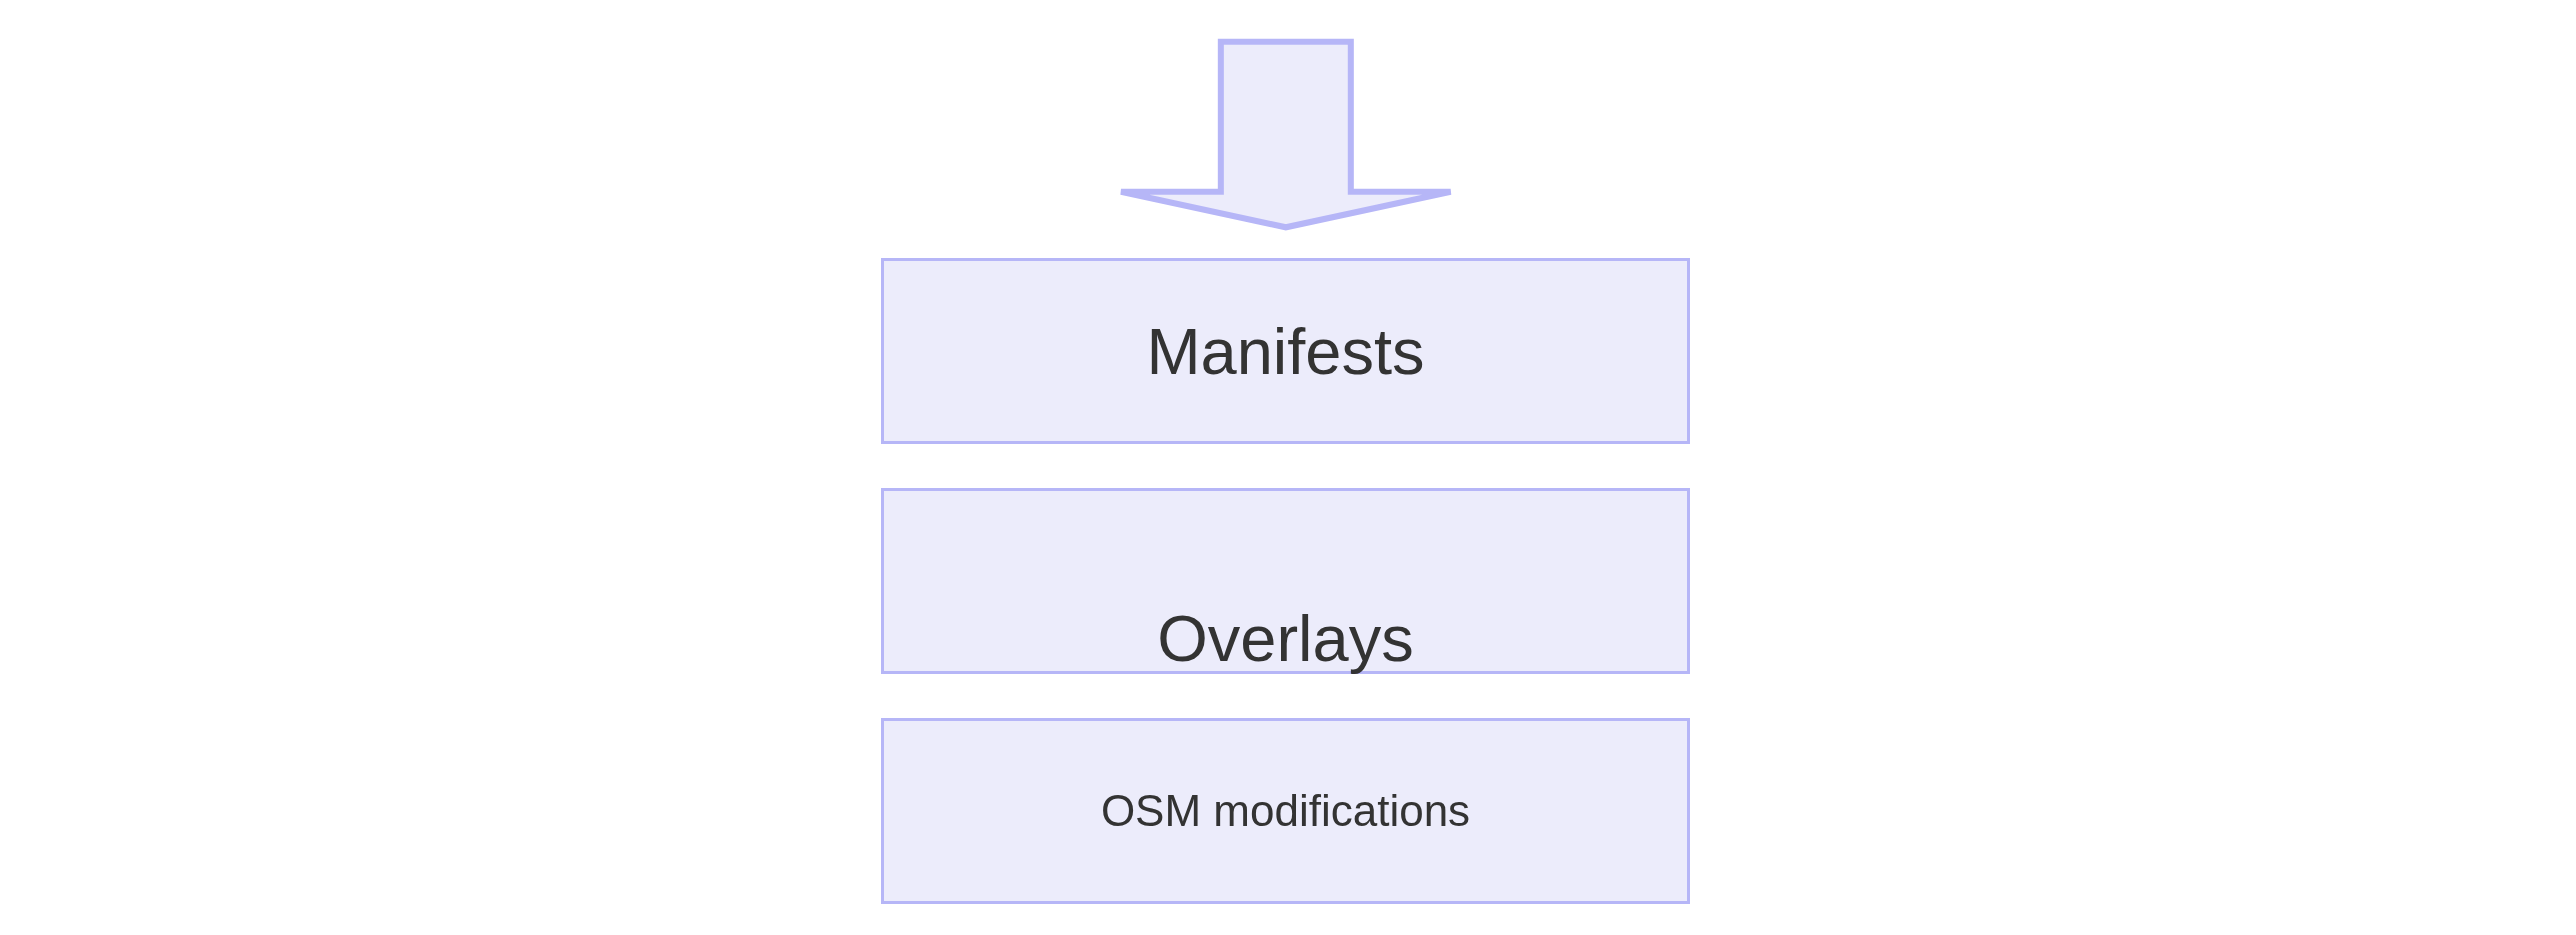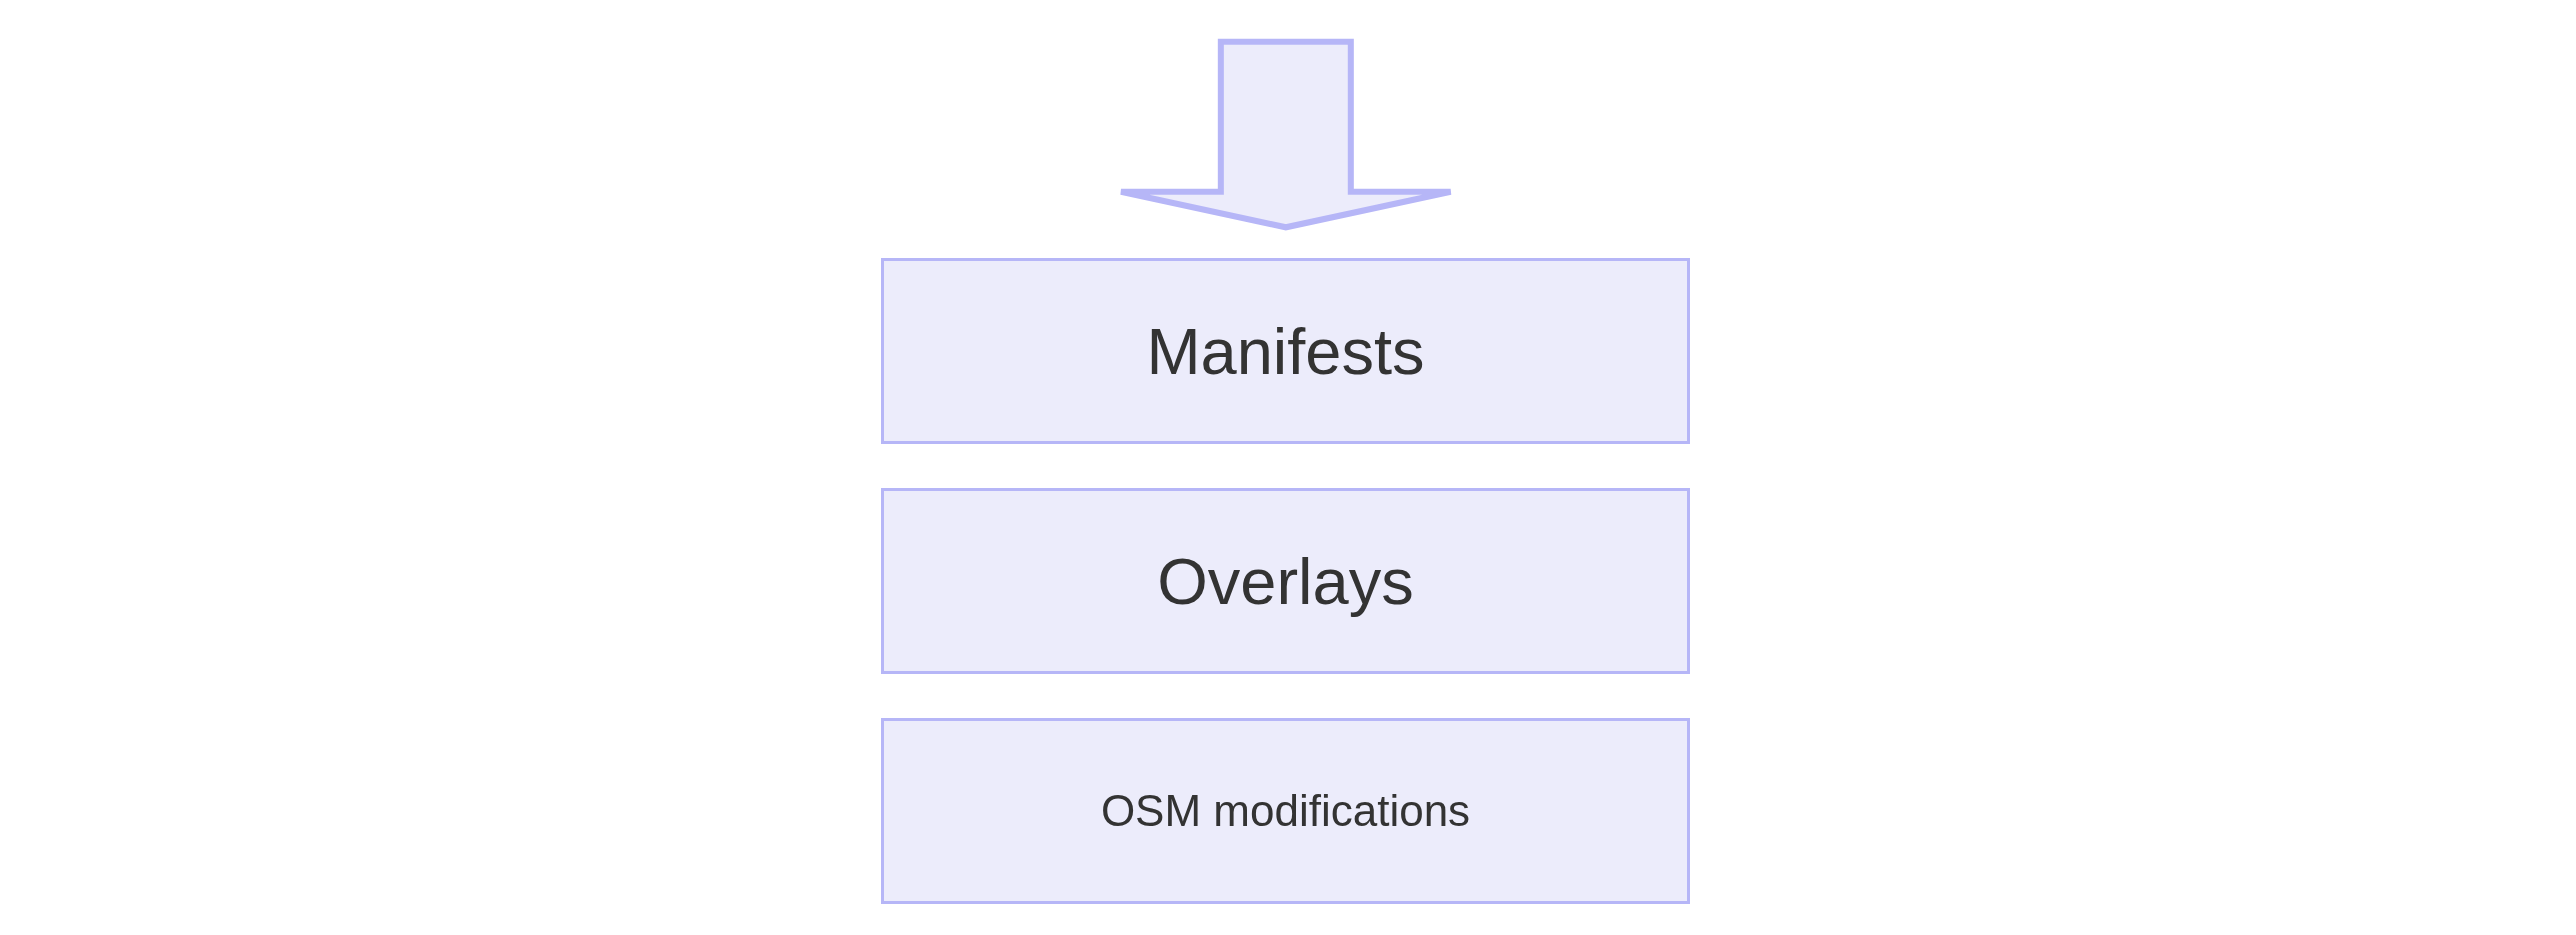--- a/index.html
+++ b/index.html
@@ -54,21 +54,21 @@
     color: #333333;
     font-family: "Liberation Sans", sans-serif;
     font-size: 65px;
     font-weight: 400;
     line-height: 1;
     white-space: nowrap;
     letter-spacing: 0px;
   }
 
   #box-manifests   { top: 258px; }
-  #box-overlays    { top: 488px; }
+  #box-overlays    { top: 488px; align-items: flex-end; }
   #box-osm         { top: 718px; }
 
   
   #box-osm .box-label { font-size: 44px; }
 </style>
 </head>
 <body>
 
 <div id="canvas">
 

